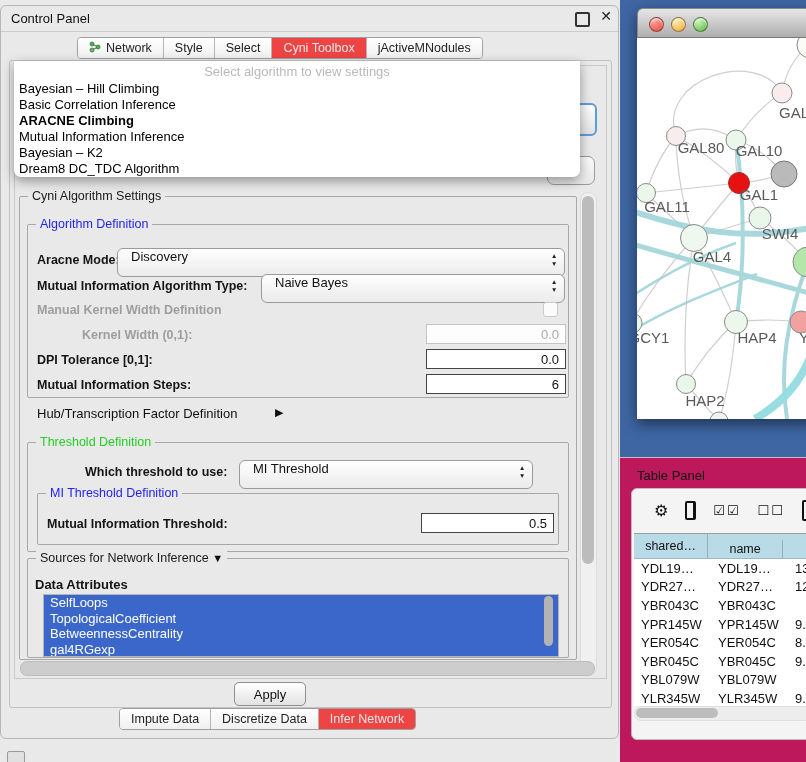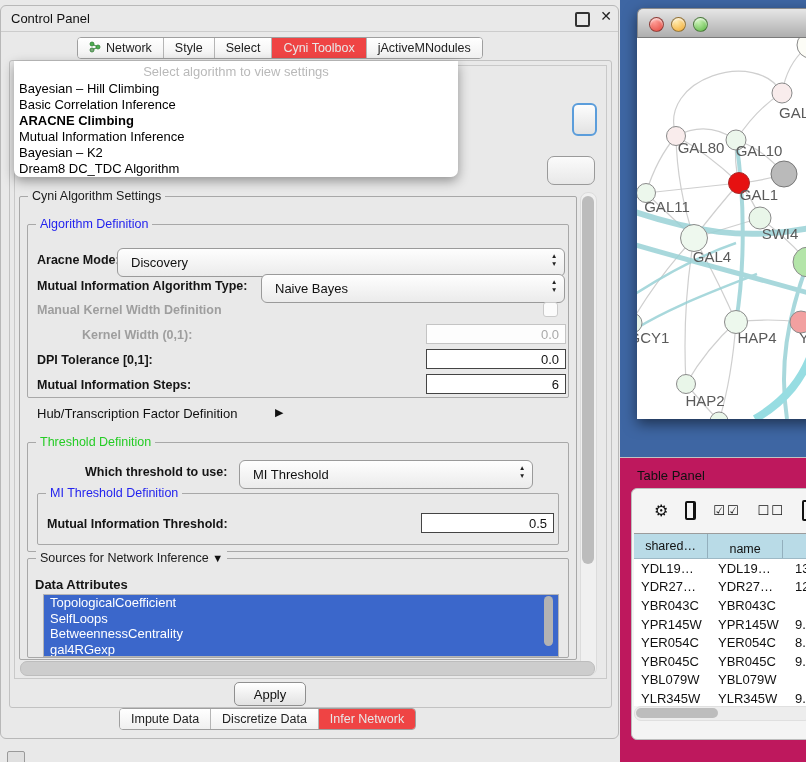--- a/index.html
+++ b/index.html
@@ -28,39 +28,39 @@
   #content-box{left:8px;top:54px;width:601px;height:646px;border:1px solid #c2c2c2;border-radius:3px;background:#e9e9e9;}
   #scroll-box{left:13px;top:59px;width:591px;height:612px;border:1px solid #c9c9c9;background:#e9e9e9;}
 
   
   #peek-combo-btn{left:571px;top:97px;width:21px;height:29px;border:2px solid #5b9ddb;border-radius:6px;
                   background:linear-gradient(#fdfdfd,#e2e2e2);z-index:5;}
   #peek-combo2{left:546px;top:150px;width:46px;height:27px;border:1px solid #9a9a9a;border-radius:7px;
                background:linear-gradient(#fbfbfb,#e8e8e8);z-index:5;}
 
   
-  #algo-popup{left:13px;top:55px;width:444px;height:116px;background:#ffffff;z-index:50;
+  #algo-popup{left:13px;top:55px;width:566px;height:116px;background:#ffffff;z-index:50;
               border-radius:0 0 7px 7px;box-shadow:0 4px 12px rgba(0,0,0,.38);}
   #algo-hint{top:3px;width:100%;text-align:center;font-size:13px;color:#b9b9b9;}
   #algo-list{left:4px;top:20px;right:4px;}
   .algo-item{font-size:13px;line-height:16px;color:#000;padding-left:1px;}
   .algo-item.bold{font-weight:bold;}
 
   
   .group{position:absolute;border:1px solid #a8a8a8;border-radius:2px;}
   .gtitle{position:absolute;top:-8px;left:8px;background:#e9e9e9;padding:0 4px;font-size:12.5px;white-space:nowrap;}
   .gtitle.blue{color:#2323ee;}
   .gtitle.green{color:#25cc25;}
 
   .lbl{position:absolute;font-size:12.5px;font-weight:bold;color:#151515;white-space:nowrap;}
   .lbl.dis{color:#9e9e9e;}
 
   .combo{position:absolute;height:29px;border:1px solid #9a9a9a;border-radius:6px;
          background:linear-gradient(#fefefe,#ebebeb);font-size:13px;color:#111;
-         display:flex;align-items:center;padding:0 28px 0 13px;box-sizing:border-box;}
+         display:flex;align-items:flex-start;padding:0 28px 0 13px;box-sizing:border-box;}
   .arr{position:absolute;right:8px;top:3px;font-size:7.5px;line-height:8px;color:#222;text-align:center;}
 
   .tfield{position:absolute;height:20px;border:1px solid #444;background:#fff;font-size:13px;color:#111;
           text-align:right;padding:0 6px;box-sizing:border-box;font-family:inherit;}
   .tfield.dis{border:1px solid #c4c4c4;color:#a9a9a9;background:#fdfdfd;}
 
   #manual-checkbox{left:542px;top:296px;width:13px;height:13px;border:1px solid #cacaca;border-radius:3px;background:#fbfbfb;}
 
   .tri{font-size:11px;color:#111;}
 
@@ -221,22 +221,22 @@
     <input class="tfield" style="left: 420px; top: 507px; width: 133px;" value="0.5">
 
     <div class="group" style="left:26px;top:552px;width:540px;height:98px;">
       <span class="gtitle">
         <span>Sources for Network Inference</span>
         <span class="tri">▼</span>
       </span>
     </div>
     <span class="lbl" style="left:34px;top:571px;font-size:13px;">Data Attributes</span>
     <div id="attr-list" class="abs">
+        <div class="attr-item">SelfLoops</div>
         <div class="attr-item">TopologicalCoefficient</div>
-        <div class="attr-item">SelfLoops</div>
         <div class="attr-item">BetweennessCentrality</div>
         <div class="attr-item">gal4RGexp</div>
       </div>
     <div id="attr-scroll" class="abs"></div>
 
     <div id="apply-btn" class="abs">
       <span>Apply</span>
     </div>
 
     <div id="bottom-tabs" class="abs seg">

